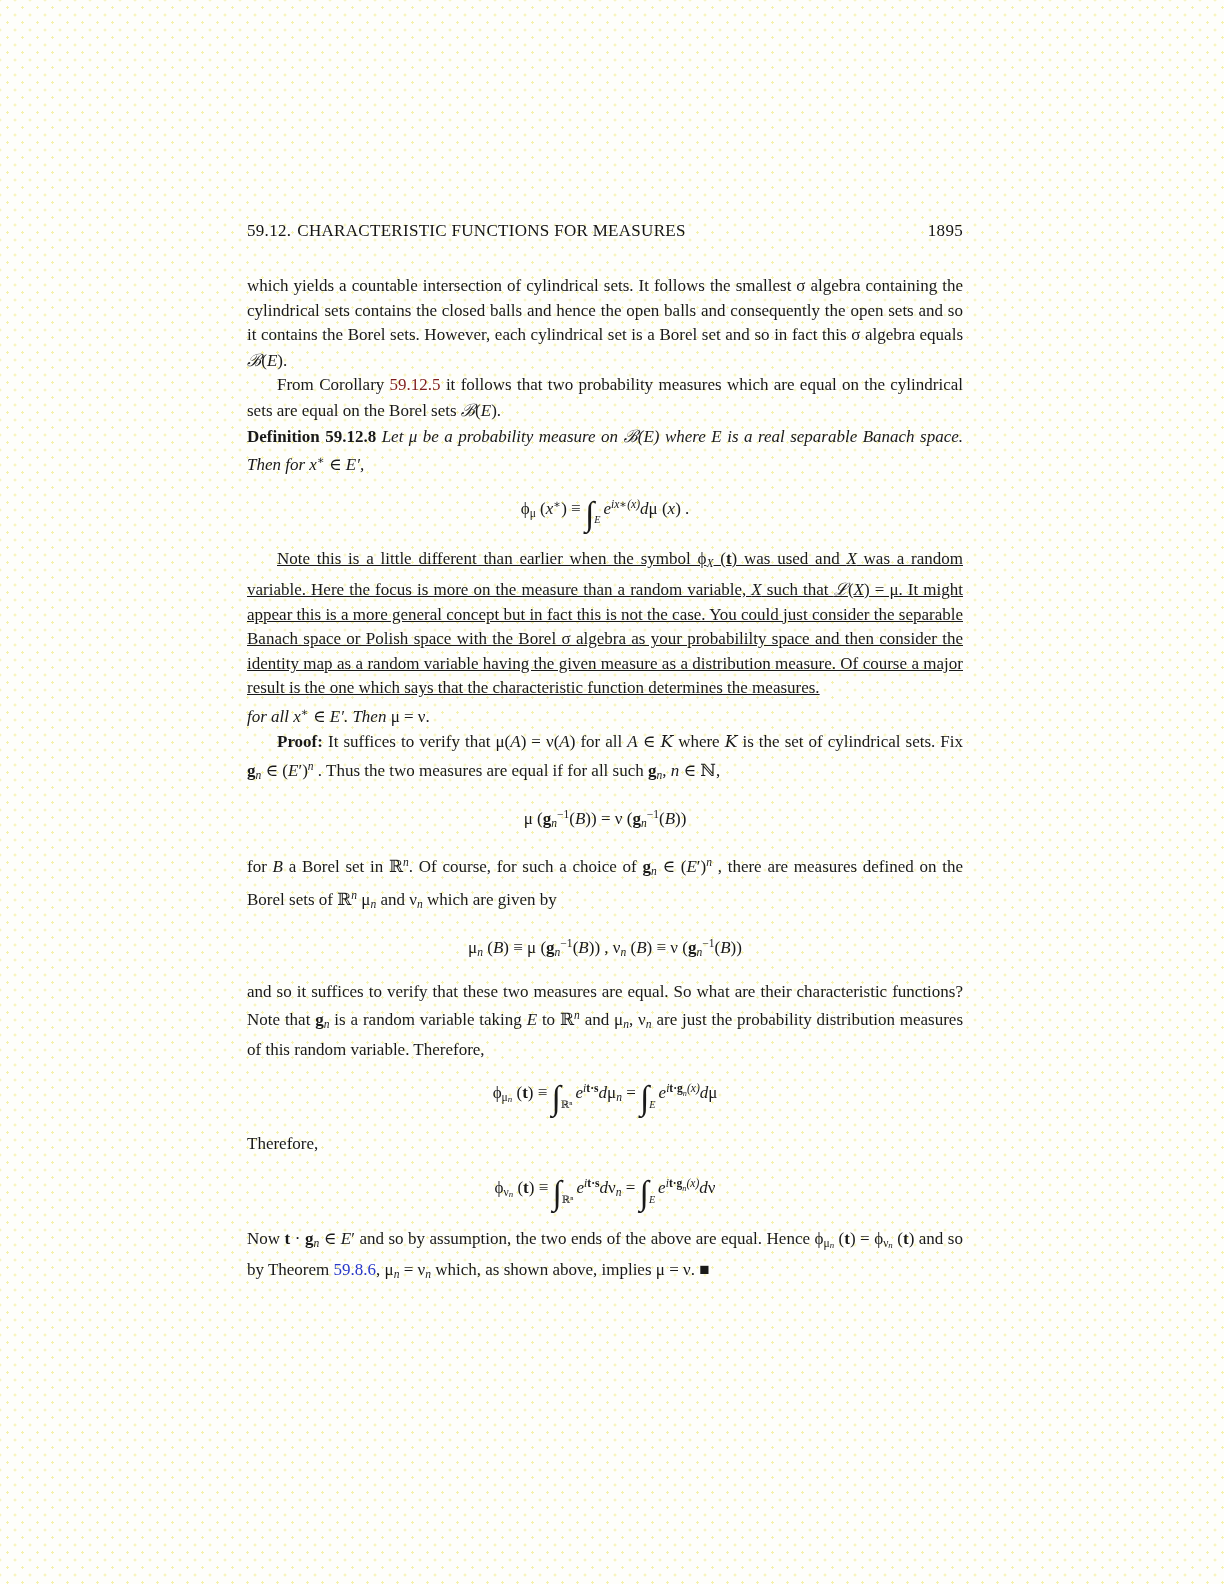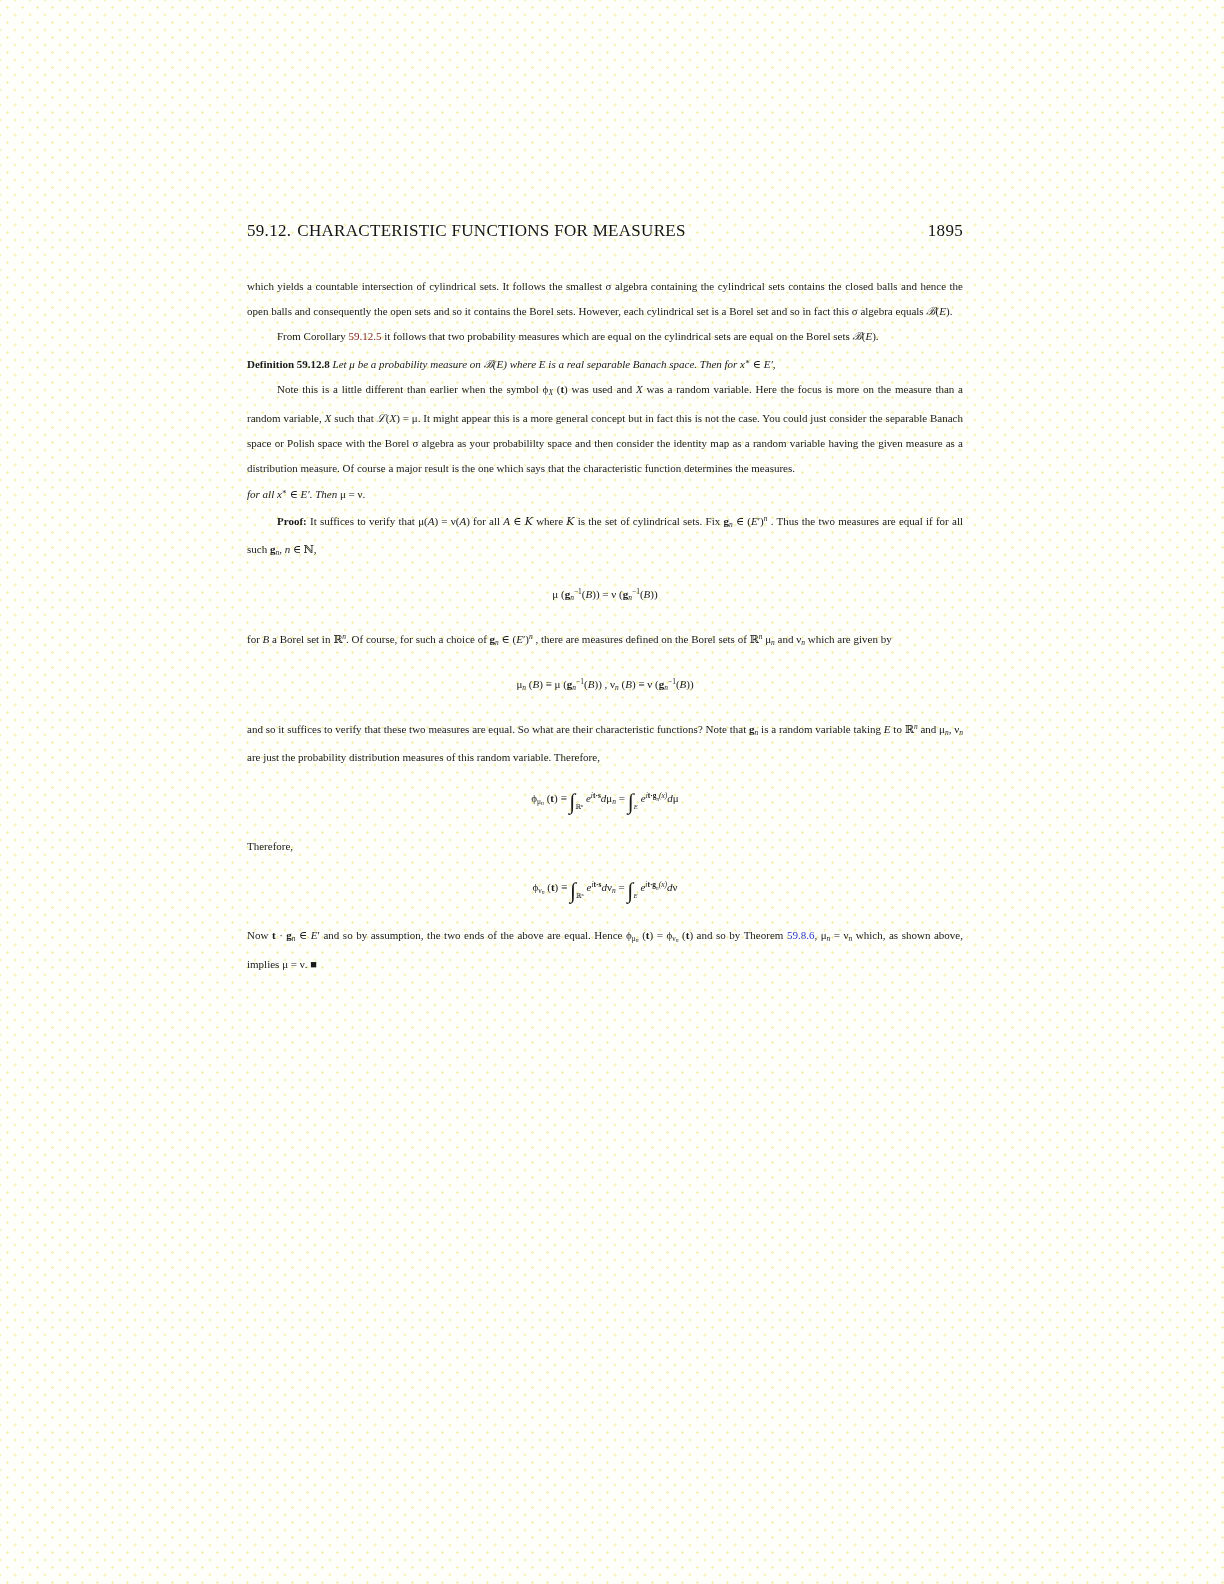--- a/index.html
+++ b/index.html
@@ -15,25 +15,25 @@
     color:#191919;
   }
   .page-column{
     position:absolute;left:247px;top:221px;width:716px;
   }
   .running-head{
     display:flex;justify-content:space-between;align-items:baseline;
     font-size:17px;letter-spacing:0.3px;margin-bottom:33px;color:#141414;
   }
   .running-head .head-left span{margin-right:6px;}
-  .body-text{font-size:11px;line-height:24.6px;}
+  .body-text{font-size:17px;line-height:24.6px;}
   p.para{margin:0;text-align:justify;}
   p.indent{text-indent:30px;}
   .k-definition,.k-theorem,.k-proof{margin-top:16px;}
-  .k-body-gap{margin-top:14px;}
+  .k-body-gap{margin-top:14px;text-decoration:underline;}
   .display{
     text-align:center;margin:12px 0 12px 0;line-height:30px;text-indent:0;
   }
   
   .s-i{font-style:italic;}
   .s-b{font-weight:bold;}
   .s-link{text-decoration:none;cursor:pointer;}
   .s-scr{font-style:italic;font-family:"DejaVu Serif",serif;}
   .s-sub{font-size:68%;vertical-align:-0.25em;}
   .s-sup{font-size:68%;vertical-align:0.5em;}
@@ -49,20 +49,21 @@
   <div class="running-head">
     <div class="head-left">
       <span>59.12.</span><span>CHARACTERISTIC FUNCTIONS FOR MEASURES</span>
     </div>
     <div class="head-right">1895</div>
   </div>
   <div class="body-text" id="content">
       <p class="para k-intro"><span>which yields a countable intersection of cylindrical sets.  It follows the smallest σ algebra containing the cylindrical sets contains the closed balls and hence the open balls and consequently the open sets and so it contains the Borel sets.  However, each cylindrical set is a Borel set and so in fact this σ algebra equals </span><span class="s-scr">ℬ</span><span>(</span><span class="s-i">E</span><span>).</span></p>
       <p class="para indent k-body"><span>From Corollary </span><a class="s-link" style="color: #7f1d1d;">59.12.5</a><span> it follows that two probability measures which are equal on the cylindrical sets are equal on the Borel sets </span><span class="s-scr">ℬ</span><span>(</span><span class="s-i">E</span><span>).</span></p>
       <p class="para k-definition"><span class="s-b">Definition 59.12.8</span><span class="s-i">  Let μ be a probability measure on </span><span class="s-scr">ℬ</span><span class="s-i">(E)</span><span class="s-i"> where E is a real separable Banach space. Then for x</span><span class="s-sup s-i">∗</span><span class="s-i"> ∈ E′,</span></p>
+      <div class="display k-display"><span>ϕ</span><span class="s-sub">μ</span><span> (</span><span class="s-i">x</span><span class="s-sup s-i">∗</span><span>) ≡ </span><span class="s-int">∫</span><span class="s-isub s-i">E</span><span class="s-i">e</span><span class="s-sup s-i">ix∗(x)</span><span class="s-i">d</span><span>μ</span><span> (</span><span class="s-i">x</span><span>) .</span></div>
       <p class="para indent k-body-gap"><span>Note this is a little different than earlier when the symbol ϕ</span><span class="s-sub s-i">X</span><span> (</span><span class="s-b">t</span><span>) was used and </span><span class="s-i">X</span><span> was a random variable.  Here the focus is more on the measure than a random variable, </span><span class="s-i">X</span><span> such that </span><span class="s-scr">ℒ</span><span>(</span><span class="s-i">X</span><span>) = μ.  It might appear this is a more general concept but in fact this is not the case.  You could just consider the separable Banach space or Polish space with the Borel σ algebra as your probabililty space and then consider the identity map as a random variable having the given measure as a distribution measure.  Of course a major result is the one which says that the characteristic function determines the measures.</span></p>
       <p class="para k-standalone"><span class="s-i">for all x</span><span class="s-sup s-i">∗</span><span class="s-i"> ∈ E′. Then </span><span>μ = ν.</span></p>
       <p class="para indent k-proof"><span class="s-b">Proof:</span><span> It suffices to verify that μ(</span><span class="s-i">A</span><span>) = ν(</span><span class="s-i">A</span><span>) for all </span><span class="s-i">A</span><span> ∈ </span><span class="s-scr">K</span><span> where </span><span class="s-scr">K</span><span> is the set of cylindrical sets.  Fix </span><span class="s-b">g</span><span class="s-sub s-i">n</span><span> ∈ (</span><span class="s-i">E</span><span>′)</span><span class="s-sup s-i">n</span><span> . Thus the two measures are equal if for all such </span><span class="s-b">g</span><span class="s-sub s-i">n</span><span>, </span><span class="s-i">n</span><span> ∈ ℕ,</span></p>
       <div class="display k-display"><span>μ </span><span>(</span><span class="s-b">g</span><span class="s-sub s-i">n</span><span class="s-sup">−1</span><span>(</span><span class="s-i">B</span><span>)</span><span>)</span><span> = ν </span><span>(</span><span class="s-b">g</span><span class="s-sub s-i">n</span><span class="s-sup">−1</span><span>(</span><span class="s-i">B</span><span>)</span><span>)</span></div>
       <p class="para k-intro"><span>for </span><span class="s-i">B</span><span> a Borel set in ℝ</span><span class="s-sup s-i">n</span><span>.  Of course, for such a choice of </span><span class="s-b">g</span><span class="s-sub s-i">n</span><span> ∈ (</span><span class="s-i">E</span><span>′)</span><span class="s-sup s-i">n</span><span> , there are measures defined on the Borel sets of ℝ</span><span class="s-sup s-i">n</span><span> μ</span><span class="s-sub s-i">n</span><span> and ν</span><span class="s-sub s-i">n</span><span> which are given by</span></p>
       <div class="display k-display"><span>μ</span><span class="s-sub s-i">n</span><span> (</span><span class="s-i">B</span><span>) ≡ μ </span><span>(</span><span class="s-b">g</span><span class="s-sub s-i">n</span><span class="s-sup">−1</span><span>(</span><span class="s-i">B</span><span>)</span><span>)</span><span> , ν</span><span class="s-sub s-i">n</span><span> (</span><span class="s-i">B</span><span>) ≡ ν </span><span>(</span><span class="s-b">g</span><span class="s-sub s-i">n</span><span class="s-sup">−1</span><span>(</span><span class="s-i">B</span><span>)</span><span>)</span></div>
       <p class="para k-intro"><span>and so it suffices to verify that these two measures are equal.  So what are their characteristic functions?  Note that </span><span class="s-b">g</span><span class="s-sub s-i">n</span><span> is a random variable taking </span><span class="s-i">E</span><span> to ℝ</span><span class="s-sup s-i">n</span><span> and μ</span><span class="s-sub s-i">n</span><span>, ν</span><span class="s-sub s-i">n</span><span> are just the probability distribution measures of this random variable.  Therefore,</span></p>
       <div class="display k-display"><span>ϕ</span><span class="s-sub">μ</span><span class="s-ssub s-i">n</span><span> (</span><span class="s-b">t</span><span>) ≡ </span><span class="s-int">∫</span><span class="s-isub">ℝⁿ</span><span class="s-i">e</span><span class="s-sup s-i">i</span><span class="s-sup s-b">t·s</span><span class="s-i">d</span><span>μ</span><span class="s-sub s-i">n</span><span> = </span><span class="s-int">∫</span><span class="s-isub s-i">E</span><span class="s-i">e</span><span class="s-sup s-i">i</span><span class="s-sup s-b">t·g</span><span class="s-xsub s-i">n</span><span class="s-sup s-i">(x)</span><span class="s-i">d</span><span>μ</span></div>
       <p class="para k-intro"><span>Therefore,</span></p>
       <div class="display k-display"><span>ϕ</span><span class="s-sub">ν</span><span class="s-ssub s-i">n</span><span> (</span><span class="s-b">t</span><span>) ≡ </span><span class="s-int">∫</span><span class="s-isub">ℝⁿ</span><span class="s-i">e</span><span class="s-sup s-i">i</span><span class="s-sup s-b">t·s</span><span class="s-i">d</span><span>ν</span><span class="s-sub s-i">n</span><span> = </span><span class="s-int">∫</span><span class="s-isub s-i">E</span><span class="s-i">e</span><span class="s-sup s-i">i</span><span class="s-sup s-b">t·g</span><span class="s-xsub s-i">n</span><span class="s-sup s-i">(x)</span><span class="s-i">d</span><span>ν</span></div>

